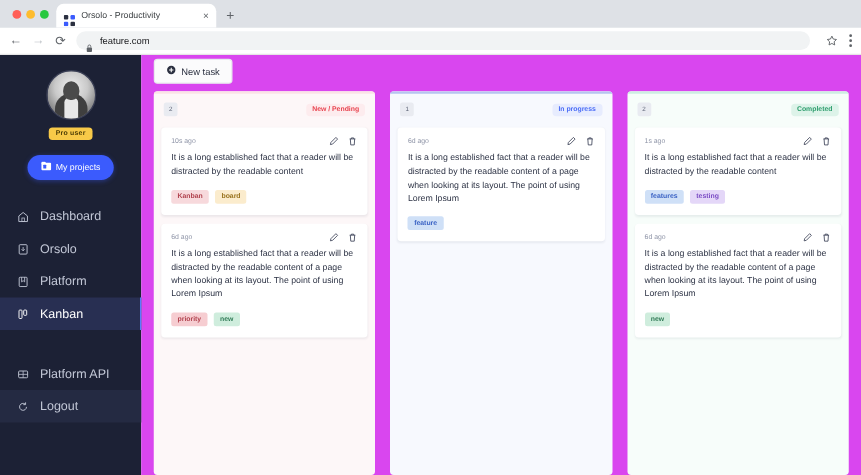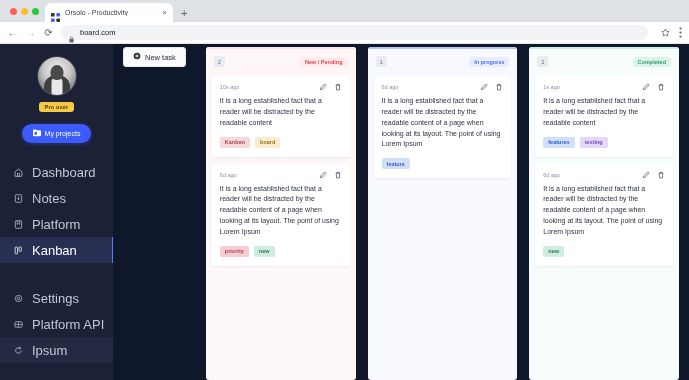--- a/index.html
+++ b/index.html
@@ -81,31 +81,31 @@
   .projects-wrap { display:flex; justify-content:center; margin-top:12px; }
   .projects-btn {
     background:#3b5bfd; color:#fff; font-size:7px; border-radius:11px;
     padding:5px 11px; display:flex; align-items:center; gap:4px; cursor:pointer;
     box-shadow:0 1px 4px rgba(59,91,253,.4);
   }
   .nav { margin-top:16px; display:flex; flex-direction:column; }
   .nav-spacer { height:22px; }
   .nav-item {
     height:26px; display:flex; align-items:center; gap:9px; padding-left:14px;
-    color:#c2c7d6; font-size:13px; cursor:pointer; position:relative;
+    color:#c2c7d6; font-size:10px; cursor:pointer; position:relative;
   }
   .nav-item .ico { width:9px; height:9px; display:flex; align-items:center; justify-content:center; flex:none; }
   .nav-item.active { background:#282f52; color:#ffffff; }
   .nav-item.active::after {
     content:""; position:absolute; right:0; top:0; bottom:0; width:1.5px; background:#5a7bff;
   }
   .nav-item.logout { background:#242a42; }
 
   
-  .main { flex:1; display:flex; flex-direction:row; min-width:0; background:#0f172a; }
+  .main { flex:1; display:flex; flex-direction:column; min-width:0; background:#d946ef; }
   .main-top { height:26px; display:flex; align-items:center; padding:0 10px; flex:none; }
   .newtask-btn {
     background:#fbfbfc; border:1px solid #e9eaee; border-radius:3px;
     font-size:7.5px; color:#2b3040; padding:4px 9px; display:flex;
     align-items:center; gap:4px; cursor:pointer;
   }
   .board { flex:1; display:flex; gap:12px; padding:3px 10px 0 10px; min-height:0; }
   .column {
     flex:1; min-width:0; border-radius:3px; display:flex; flex-direction:column;
     overflow:hidden;
@@ -162,21 +162,21 @@
     <span class="nav-btn">←</span>
     <span class="nav-btn disabled">→</span>
     <span class="nav-btn">⟳</span>
     <div class="omnibox">
       <span class="lock">
         <svg width="7" height="7" viewBox="0 0 10 10">
           <rect x="2" y="4.3" width="6" height="5" rx="1" fill="#5f6368"></rect>
           <path d="M3.4 4.3V3a1.6 1.6 0 0 1 3.2 0v1.3" stroke="#5f6368" stroke-width="1" fill="none"></path>
         </svg>
       </span>
-      <span class="url">board.com</span>
+      <span class="url">feature.com</span>
     </div>
     <div class="omni-right">
       <span class="icon-btn">
         <svg width="9" height="9" viewBox="0 0 12 12">
           <path d="M6 1.2l1.5 3.1 3.4.5-2.5 2.4.6 3.4L6 9l-3 1.6.6-3.4L1.1 4.8l3.4-.5z" fill="none" stroke="#5f6368" stroke-width="1"></path>
         </svg>
       </span>
       <span class="icon-btn">
         <svg width="3" height="11" viewBox="0 0 3 11">
           <circle cx="1.5" cy="1.5" r="1.1" fill="#5f6368"></circle>
@@ -223,21 +223,21 @@
           </span>
           <span>Dashboard</span>
         </div>
         <div class="nav-item">
           <span class="ico">
             <svg width="9" height="9" viewBox="0 0 12 12">
                 <rect x="1.8" y="1" width="8.4" height="10" rx="1" fill="none" stroke="#c2c7d6" stroke-width="1"></rect>
                 <path d="M6 3.5v4M4.3 5.8L6 7.5l1.7-1.7" stroke="#c2c7d6" stroke-width=".9" fill="none"></path>
               </svg>
           </span>
-          <span>Notes</span>
+          <span>Orsolo</span>
         </div>
         <div class="nav-item">
           <span class="ico">
             <svg width="9" height="9" viewBox="0 0 12 12">
                 <rect x="1.8" y="1" width="8.4" height="10" rx="1" fill="none" stroke="#c2c7d6" stroke-width="1"></rect>
                 <path d="M4.4 1v5l1.6-1.3L7.6 6V1" fill="none" stroke="#c2c7d6" stroke-width=".9"></path>
               </svg>
           </span>
           <span>Platform</span>
         </div>
@@ -249,43 +249,34 @@
               </svg>
           </span>
           <span>Kanban</span>
         </div>
 
         <div class="nav-spacer"></div>
 
         <div class="nav-item">
           <span class="ico">
             <svg width="9" height="9" viewBox="0 0 12 12">
-                <circle cx="6" cy="6" r="4.2" fill="none" stroke="#c2c7d6" stroke-width="1"></circle>
-                <circle cx="6" cy="6" r="1.5" fill="none" stroke="#c2c7d6" stroke-width="1"></circle>
-              </svg>
-          </span>
-          <span>Settings</span>
-        </div>
-        <div class="nav-item">
-          <span class="ico">
-            <svg width="9" height="9" viewBox="0 0 12 12">
                 <rect x="1.2" y="2.4" width="9.6" height="7.2" rx="1" fill="none" stroke="#c2c7d6" stroke-width="1"></rect>
                 <path d="M1.2 6h9.6M6 2.4v7.2" stroke="#c2c7d6" stroke-width=".8"></path>
               </svg>
           </span>
           <span>Platform API</span>
         </div>
         <div class="nav-item logout">
           <span class="ico">
             <svg width="9" height="9" viewBox="0 0 12 12">
                 <path d="M9.6 6a3.7 3.7 0 1 1-1.5-3" fill="none" stroke="#c2c7d6" stroke-width="1"></path>
                 <path d="M8.6 1.2v2.4H6.2" fill="none" stroke="#c2c7d6" stroke-width="1"></path>
               </svg>
           </span>
-          <span>Ipsum</span>
+          <span>Logout</span>
         </div>
       </nav>
     </aside>
 
     <section class="main">
       <div class="main-top">
         <div class="newtask-btn">
           <span>
             <svg width="8" height="8" viewBox="0 0 12 12">
               <circle cx="6" cy="6" r="5" fill="#2b3040"></circle>

